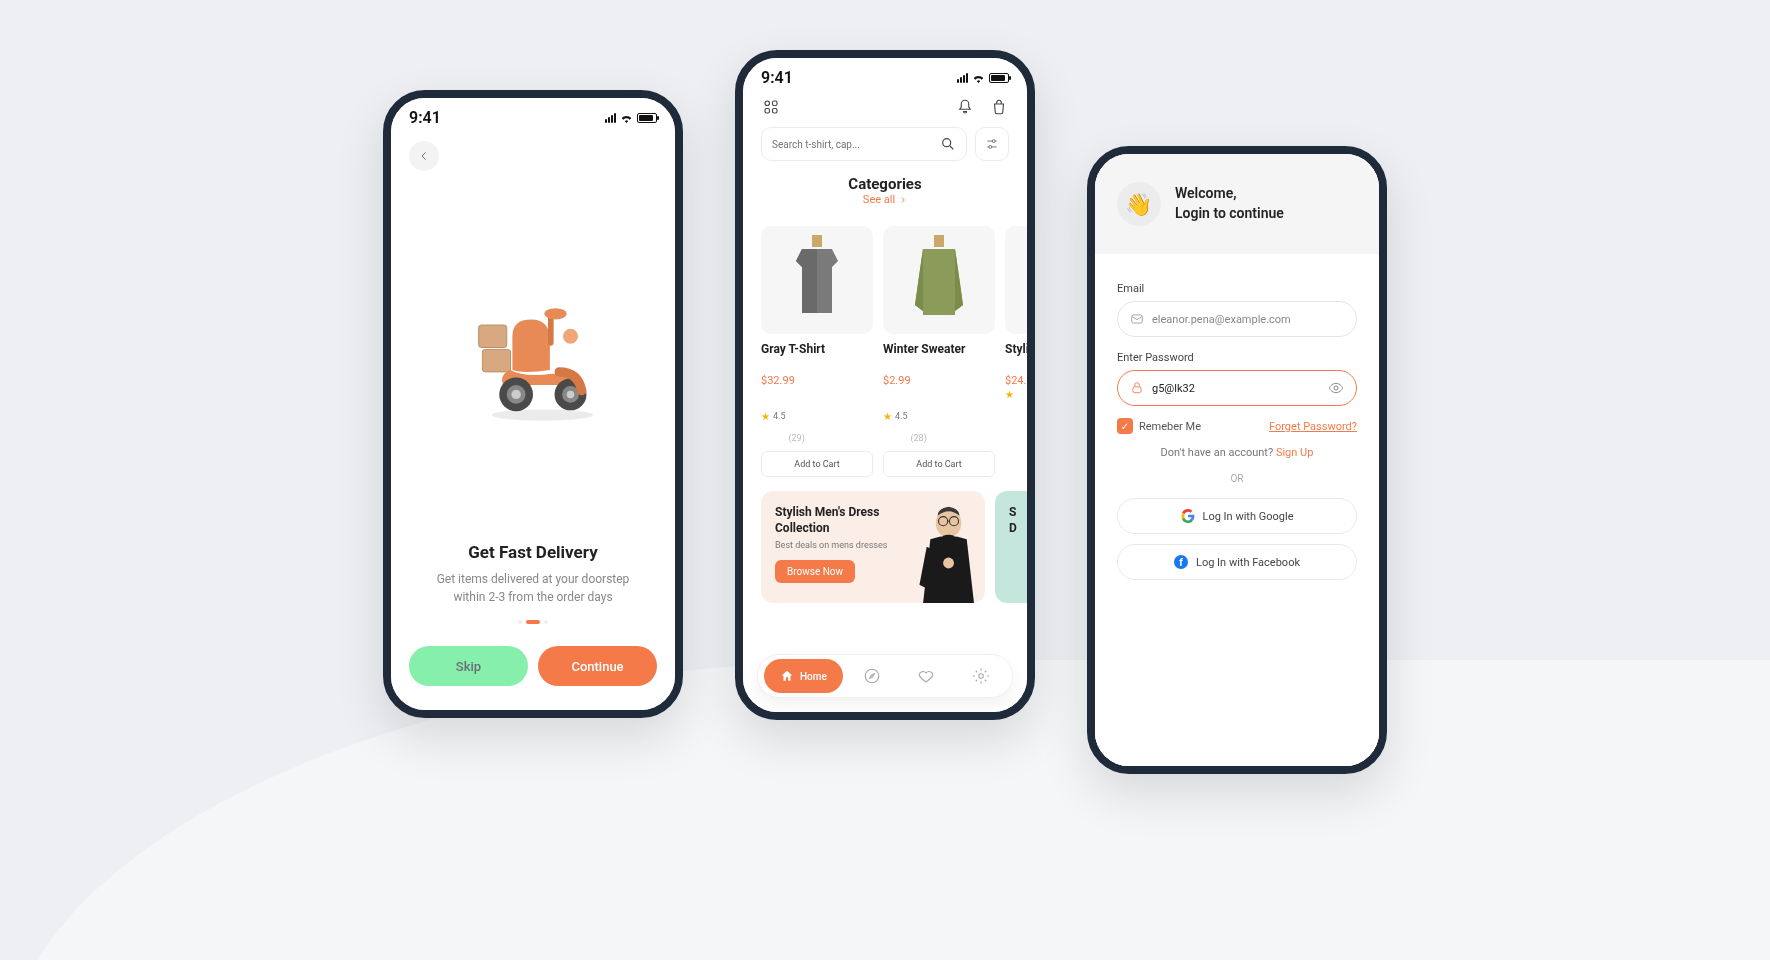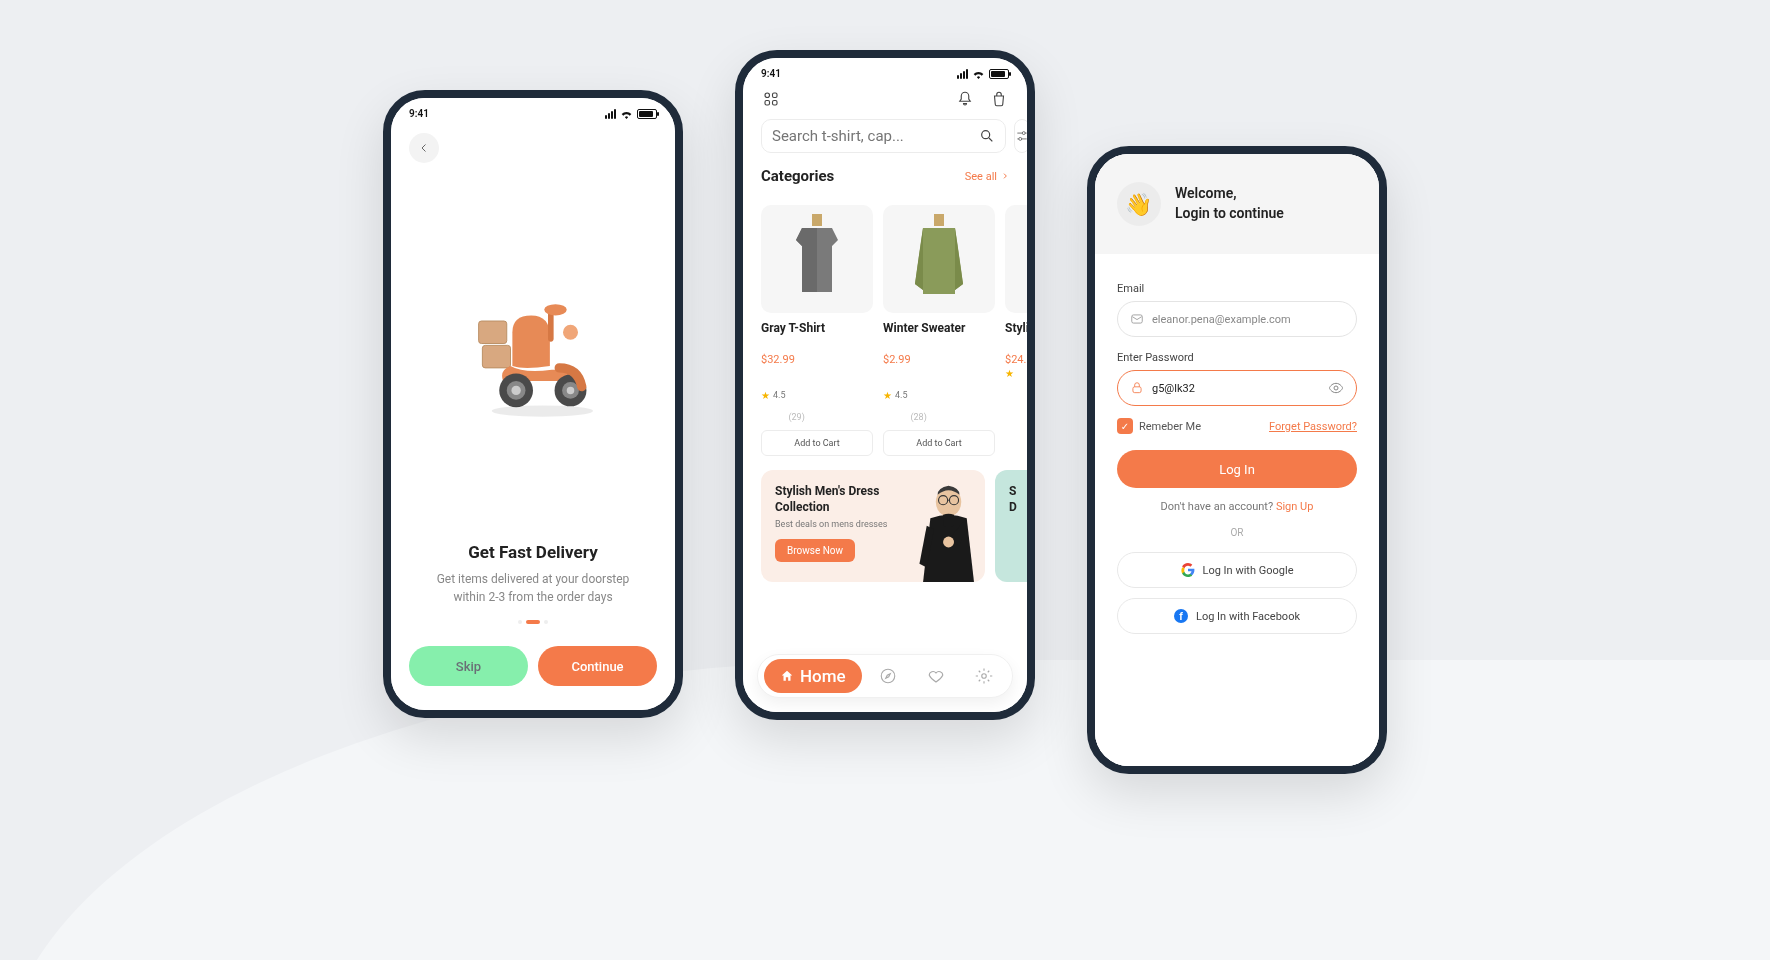--- a/index.html
+++ b/index.html
@@ -3,21 +3,21 @@
 <meta charset="utf-8">
 <style>
   * { box-sizing: border-box; margin: 0; padding: 0; font-family: -apple-system, BlinkMacSystemFont, "Segoe UI", Roboto, sans-serif; }
   body { background: #edeff2; width: 1770px; height: 960px; position: relative; overflow: hidden; }
   .wave { position: absolute; bottom: 0; left: 0; width: 100%; height: 420px; background: #f4f6f8; border-top-left-radius: 50% 100%; border-top-right-radius: 0; transform: translateY(120px); }
   .phones { position: relative; display: flex; justify-content: center; align-items: flex-start; gap: 52px; padding-top: 90px; }
   .phone { width: 300px; height: 628px; background: #fff; border: 8px solid #1f2b3a; border-radius: 42px; position: relative; overflow: hidden; box-shadow: 0 20px 50px rgba(0,0,0,0.12); }
   .phone.tall { height: 670px; margin-top: -40px; }
   .phone.login { height: 628px; margin-top: 56px; }
   .screen { position: absolute; inset: 0; background: #fff; display: flex; flex-direction: column; }
-  .status-bar { display: flex; justify-content: space-between; align-items: center; padding: 10px 18px 4px; font-size: 10px; font-weight: 600; color: #111; }
+  .status-bar { display: flex; justify-content: space-between; align-items: center; padding: 10px 18px 4px; font-size: 16px; font-weight: 600; color: #111; }
   .status-right { display: flex; align-items: center; gap: 4px; }
   .bars { display: inline-flex; align-items: flex-end; gap: 1px; }
   .bars span { width: 2px; background: #111; display: inline-block; border-radius: 1px; }
   .bars span:nth-child(1){height:4px} .bars span:nth-child(2){height:6px} .bars span:nth-child(3){height:8px} .bars span:nth-child(4){height:10px}
   .battery-icon { width: 20px; height: 10px; border: 1px solid #111; border-radius: 2px; position: relative; }
   .battery-icon::after { content:""; position: absolute; right:-3px; top:2px; width:2px; height:4px; background:#111; border-radius:1px; }
   .battery-icon .fill { position:absolute; left:1px; top:1px; bottom:1px; right:3px; background:#111; border-radius:1px; }
 
   
   .back-btn { width: 30px; height: 30px; border-radius: 50%; background: #f3f3f3; display:flex; align-items:center; justify-content:center; margin: 10px 0 0 18px; font-size:14px; color:#555; }
@@ -32,24 +32,24 @@
   .btn { flex:1; height:40px; border-radius:20px; display:flex; align-items:center; justify-content:center; font-size:13px; font-weight:500; }
   .btn-skip { background:#86efac; color:#6a6f76; }
   .btn-primary { background:#f47a4a; color:#fff; }
 
   
   .top-icons { display:flex; justify-content:space-between; align-items:center; padding: 6px 18px 10px; }
   .grid-icon, .bell-icon, .bag-icon { width:20px; height:20px; display:flex; align-items:center; justify-content:center; color:#444; }
   .top-right { display:flex; gap:14px; }
   .search-row { display:flex; gap:8px; padding: 0 18px; }
   .search-input { flex:1; height:34px; border:1px solid #ececec; border-radius:10px; display:flex; align-items:center; padding:0 10px; gap:8px; }
-  .search-input input { border:none; outline:none; font-size:15px; color:#aaa; flex:1; background:transparent; }
+  .search-input input { border:none; outline:none; font-size:10px; color:#aaa; flex:1; background:transparent; }
   .search-input .mag { color:#444; }
   .filter-btn { width:34px; height:34px; border:1px solid #ececec; border-radius:10px; display:flex; align-items:center; justify-content:center; color:#666; }
-  .section-head { display:flex; justify-content:space-between; align-items:center; padding: 14px 18px 8px; }
+  .section-head { display:flex; align-items:center; padding: 14px 18px 8px; flex-direction: column; }
   .section-title { font-size:15px; font-weight:700; color:#222; }
   .see-all { font-size:11px; color:#f47a4a; display:flex; align-items:center; gap:4px; }
   .chips { display:flex; gap:8px; padding:0 18px; overflow:hidden; }
   .chip { padding:6px 12px; border-radius:14px; font-size:10px; white-space:nowrap; border:1px solid #ececec; color:#555; background:#fff; }
   .chip.active { background:#f47a4a; color:#fff; border-color:#f47a4a; }
   .products { display:flex; gap:10px; padding: 12px 18px 0; overflow:hidden; }
   .card { min-width:112px; width:112px; }
   .card-img { height:108px; background:#f6f6f6; border-radius:10px; display:flex; align-items:center; justify-content:center; }
   .card-name { font-size:12px; font-weight:700; color:#222; margin-top:8px; white-space:nowrap; overflow:hidden; text-overflow:ellipsis; }
   .card-price { font-size:11px; color:#f47a4a; margin-top:18px; }
@@ -59,21 +59,21 @@
   .add-cart { width:100%; height:26px; border:1px solid #ececec; border-radius:6px; font-size:9px; color:#555; display:flex; align-items:center; justify-content:center; margin-top:8px; background:#fff; }
   .banners { display:flex; gap:10px; padding:14px 18px 0; overflow:hidden; }
   .banner { min-width:224px; height:112px; border-radius:12px; padding:14px; position:relative; overflow:hidden; }
   .banner.b1 { background:#fbeee7; }
   .banner.b2 { background:#c5e6dd; }
   .banner-title { font-size:12px; font-weight:700; color:#222; max-width:120px; line-height:1.3; }
   .banner-sub { font-size:9px; color:#777; margin-top:4px; }
   .browse { display:inline-flex; margin-top:10px; padding:6px 12px; background:#f47a4a; color:#fff; border-radius:6px; font-size:10px; }
   .banner-man { position:absolute; right:-4px; bottom:0; width:90px; height:100px; }
   .bottom-nav { margin:14px 14px 14px; height:44px; background:#fff; border:1px solid #f0f0f0; border-radius:22px; display:flex; align-items:center; padding:0 6px; gap:4px; box-shadow:0 6px 16px rgba(0,0,0,0.06); }
-  .nav-home { background:#f47a4a; color:#fff; border-radius:18px; height:34px; padding:0 16px; display:flex; align-items:center; gap:6px; font-size:17px; font-weight:500; }
+  .nav-home { background:#f47a4a; color:#fff; border-radius:18px; height:34px; padding:0 16px; display:flex; align-items:center; gap:6px; font-size:10px; font-weight:500; }
   .nav-item { flex:1; display:flex; align-items:center; justify-content:center; color:#aaa; }
 
   
   .login-top { background:#f5f5f5; padding:28px 22px 28px; display:flex; align-items:center; gap:14px; }
   .wave-emoji { width:44px; height:44px; border-radius:50%; background:#ececec; display:flex; align-items:center; justify-content:center; font-size:22px; }
   .welcome { font-size:14px; font-weight:600; color:#222; line-height:1.4; }
   .login-body { flex:1; background:#fff; padding:22px 22px 0; display:flex; flex-direction:column; }
   .label { font-size:11px; color:#444; margin-bottom:6px; margin-top:6px; }
   .field { height:36px; border:1px solid #e4e4e4; border-radius:18px; display:flex; align-items:center; padding:0 12px; gap:8px; }
   .field input { border:none; outline:none; font-size:11px; color:#888; flex:1; background:transparent; }
@@ -355,21 +355,20 @@
               <circle cx="12" cy="12" r="3" fill="none" stroke="#888" stroke-width="1.5"></circle>
             </svg>
         </div>
         <div class="row-remember">
           <div class="remember">
             <span class="checkbox">✓</span>
             <span>Remeber Me</span>
           </div>
           <div class="forgot">Forget Password?</div>
         </div>
-        <div class="login-btn">Log In</div>
         <div class="signup-row">
           <span>Don't have an account? </span><span class="su">Sign Up</span>
         </div>
         <div class="or">OR</div>
         <div class="social">
           <svg class="g-icon" viewBox="0 0 24 24">
               <path fill="#4285F4" d="M23 12c0-.8-.1-1.5-.2-2.2H12v4.3h6c-.3 1.5-1 2.7-2.2 3.5v2.9h3.7c2.2-2 3.5-5 3.5-8.5z"></path>
               <path fill="#34A853" d="M12 24c3 0 5.5-1 7.3-2.6l-3.7-2.9c-1 .7-2.3 1.1-3.7 1.1-2.8 0-5.2-1.9-6.1-4.5H1.9v2.9C3.8 21.5 7.6 24 12 24z"></path>
               <path fill="#FBBC05" d="M5.9 15.1c-.5-1.5-.5-3.1 0-4.6V7.6H1.9C.3 10.8.3 14.6 1.9 17.9l4-2.8z"></path>
               <path fill="#EA4335" d="M12 4.8c1.6 0 3 .6 4.1 1.6l3.3-3.3C17.5 1.2 15 0 12 0 7.6 0 3.8 2.5 1.9 6.1l4 2.9C6.8 6.7 9.2 4.8 12 4.8z"></path>

